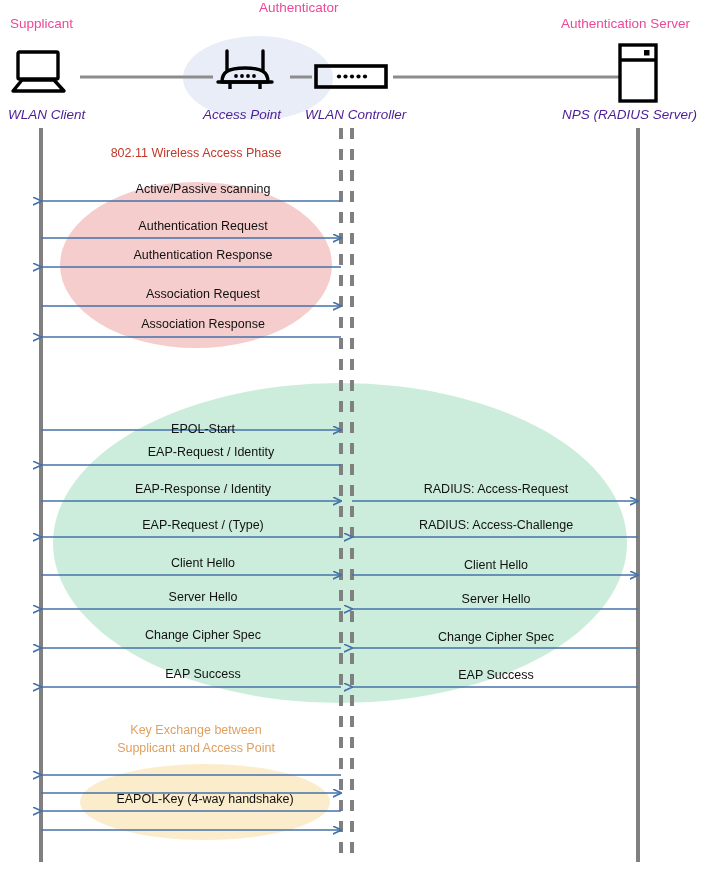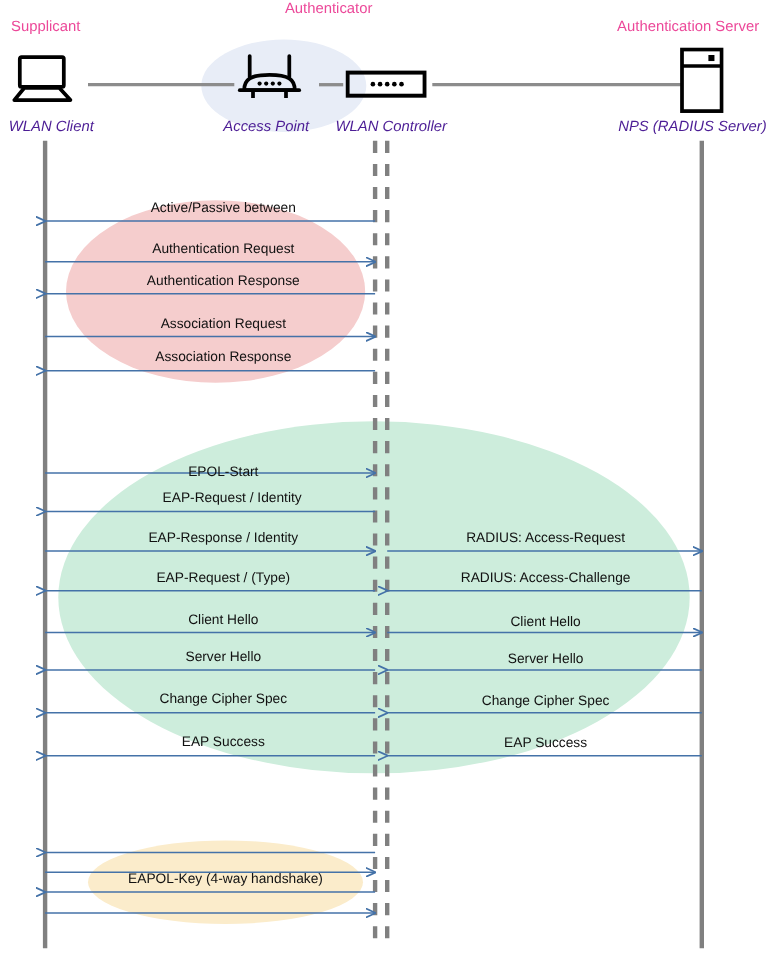--- a/index.html
+++ b/index.html
@@ -167,24 +167,29 @@
 
   <div class="role-title" style="left:10px; top:16px;">Supplicant</div>
   <div class="role-title" style="left:259px; top:0;">Authenticator</div>
   <div class="role-title" style="left:561px; top:16px;">Authentication Server</div>
 
   <div class="node-label" style="left:8px; top:107px;">WLAN Client</div>
   <div class="node-label" style="left:203px; top:107px;">Access Point</div>
   <div class="node-label" style="left:305px; top:107px;">WLAN Controller</div>
   <div class="node-label" style="left:562px; top:107px;">NPS (RADIUS Server)</div>
 
-
-
-
-  <div class="msg-label" style="left:203px; top:182px;">Active/Passive between</div>
+  <div class="phase-title" style="left:0px; top:146px; width:392px; color:#C0392B;">802.11 Wireless Access Phase</div>
+
+
+  <div class="phase-title two-line" style="left:0px; top:721px; width:392px; color:#E0A060;">
+    <div>Key Exchange between</div>
+    <div>Supplicant and Access Point</div>
+  </div>
+
+  <div class="msg-label" style="left:203px; top:182px;">Active/Passive scanning</div>
   <div class="msg-label" style="left:203px; top:219px;">Authentication Request</div>
   <div class="msg-label" style="left:203px; top:248px;">Authentication Response</div>
   <div class="msg-label" style="left:203px; top:287px;">Association Request</div>
   <div class="msg-label" style="left:203px; top:317px;">Association Response</div>
 
   <div class="msg-label" style="left:203px; top:406px;margin-top:16px;">EPOL-Start</div>
   <div class="msg-label" style="left:203px; top:445px;padding-left:16px;">EAP-Request / Identity</div>
   <div class="msg-label" style="left:203px; top:482px;">EAP-Response / Identity</div>
   <div class="msg-label" style="left:203px; top:518px;">EAP-Request / (Type)</div>
   <div class="msg-label" style="left:203px; top:556px;">Client Hello</div>

